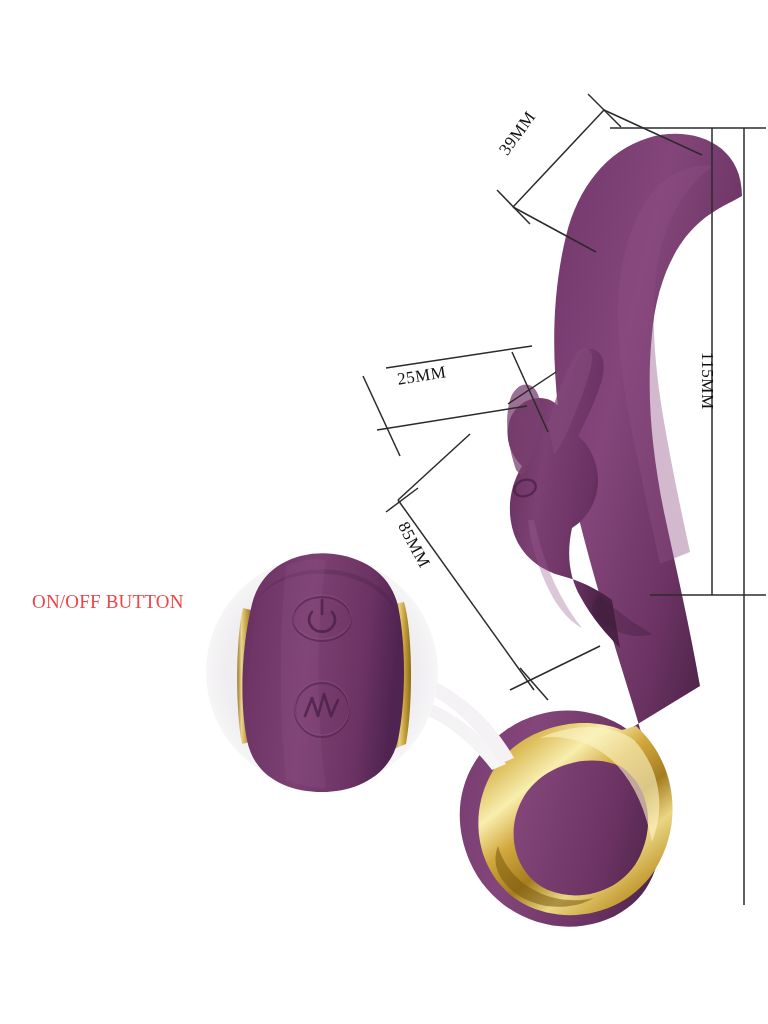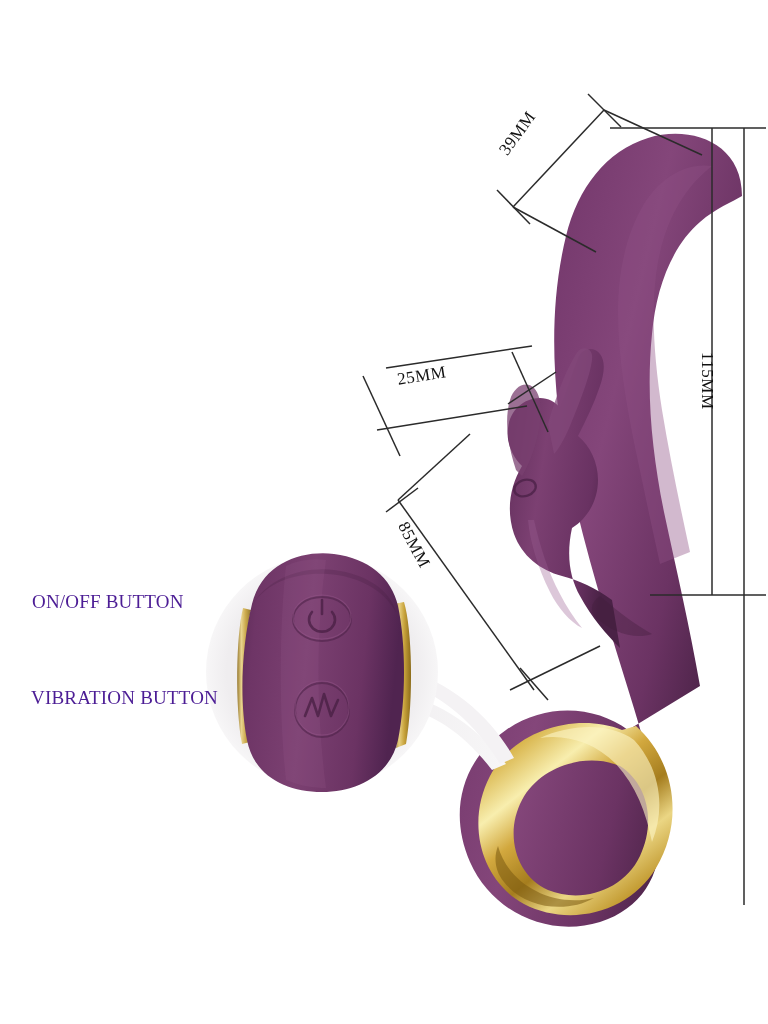--- a/index.html
+++ b/index.html
@@ -10,21 +10,21 @@
   }
   #stage{position:absolute;inset:0;width:768px;height:1024px;}
   #art{position:absolute;left:0;top:0;width:768px;height:1024px;}
 
   
   .callout-label{
     position:absolute;
     font-family:"Liberation Serif", serif;
     font-size:19px;
     letter-spacing:.2px;
-    color:#4c1d95;
+    color:#ef4444;
     white-space:nowrap;
     line-height:1;
   }
   #label-onoff{left:32px;top:592px;}
   #label-vibration{left:31px;top:688px;}
 
   
   .dim-text{
     position:absolute;
     font-family:"Liberation Serif", serif;
@@ -317,21 +317,20 @@
         <line x1="398" y1="500" x2="470" y2="434"></line>
         <line x1="386" y1="512" x2="418" y2="488"></line>
         <line x1="510" y1="690" x2="600" y2="646"></line>
         <line x1="520" y1="668" x2="548" y2="700"></line>
       </g>
     </g>
   </svg>
 
   <div class="callout-label" id="label-onoff">ON/OFF BUTTON</div>
 
-  <div class="callout-label" id="label-vibration">VIBRATION BUTTON</div>
 
   <div class="dim-text" id="dim-39">39MM</div>
 
   <div class="dim-text" id="dim-25">25MM</div>
 
   <div class="dim-text" id="dim-85">85MM</div>
 
   <div class="dim-text" id="dim-115">115MM</div>
 
 </div>

